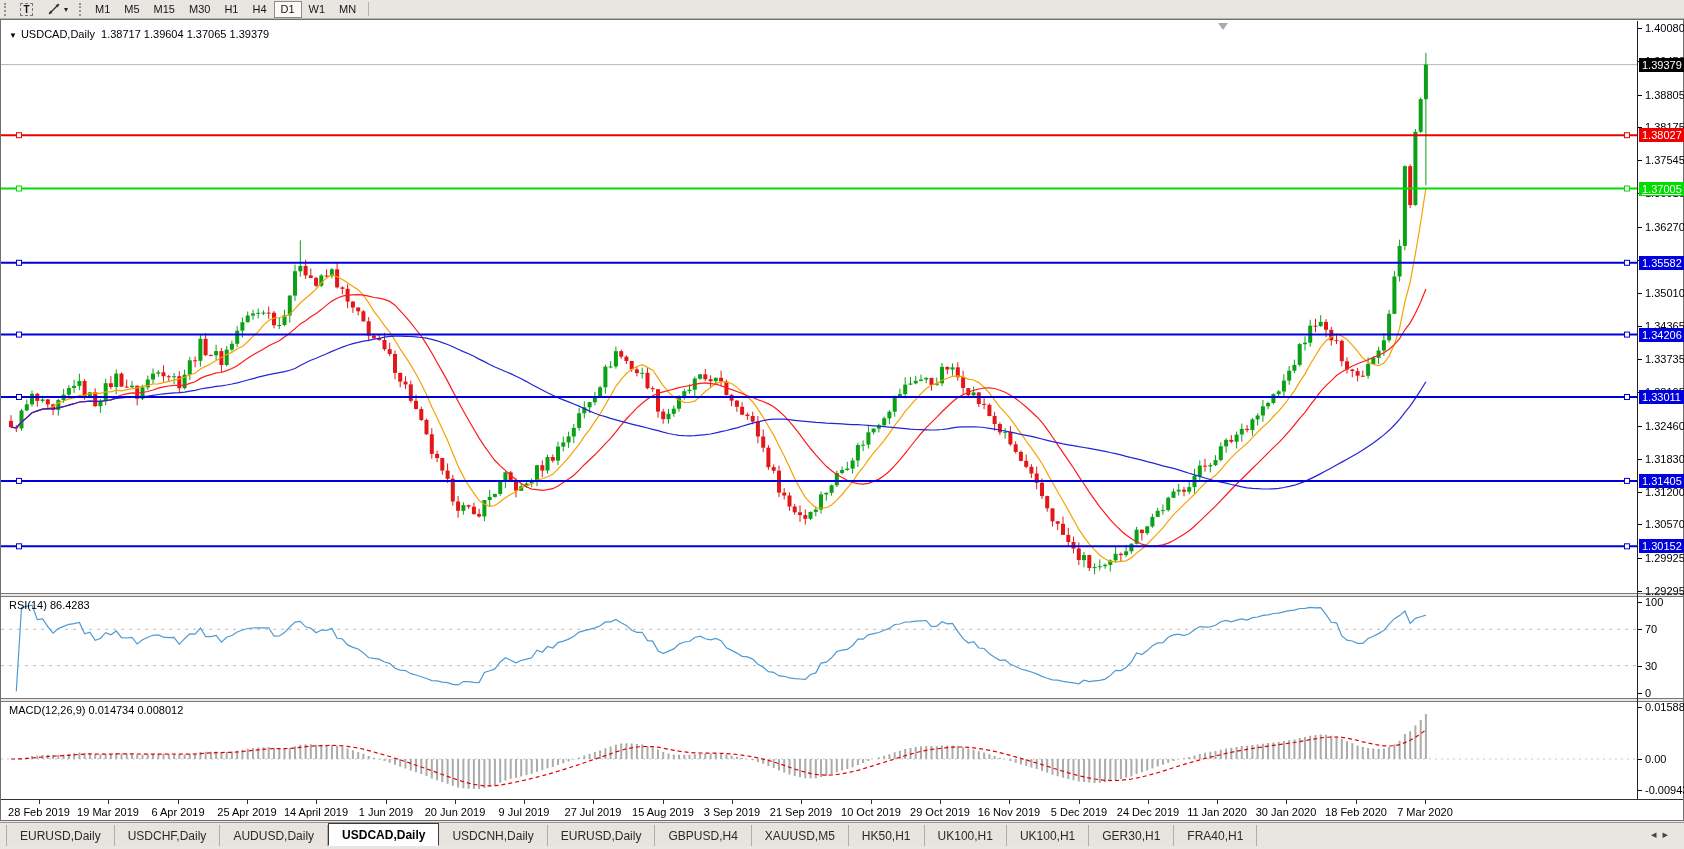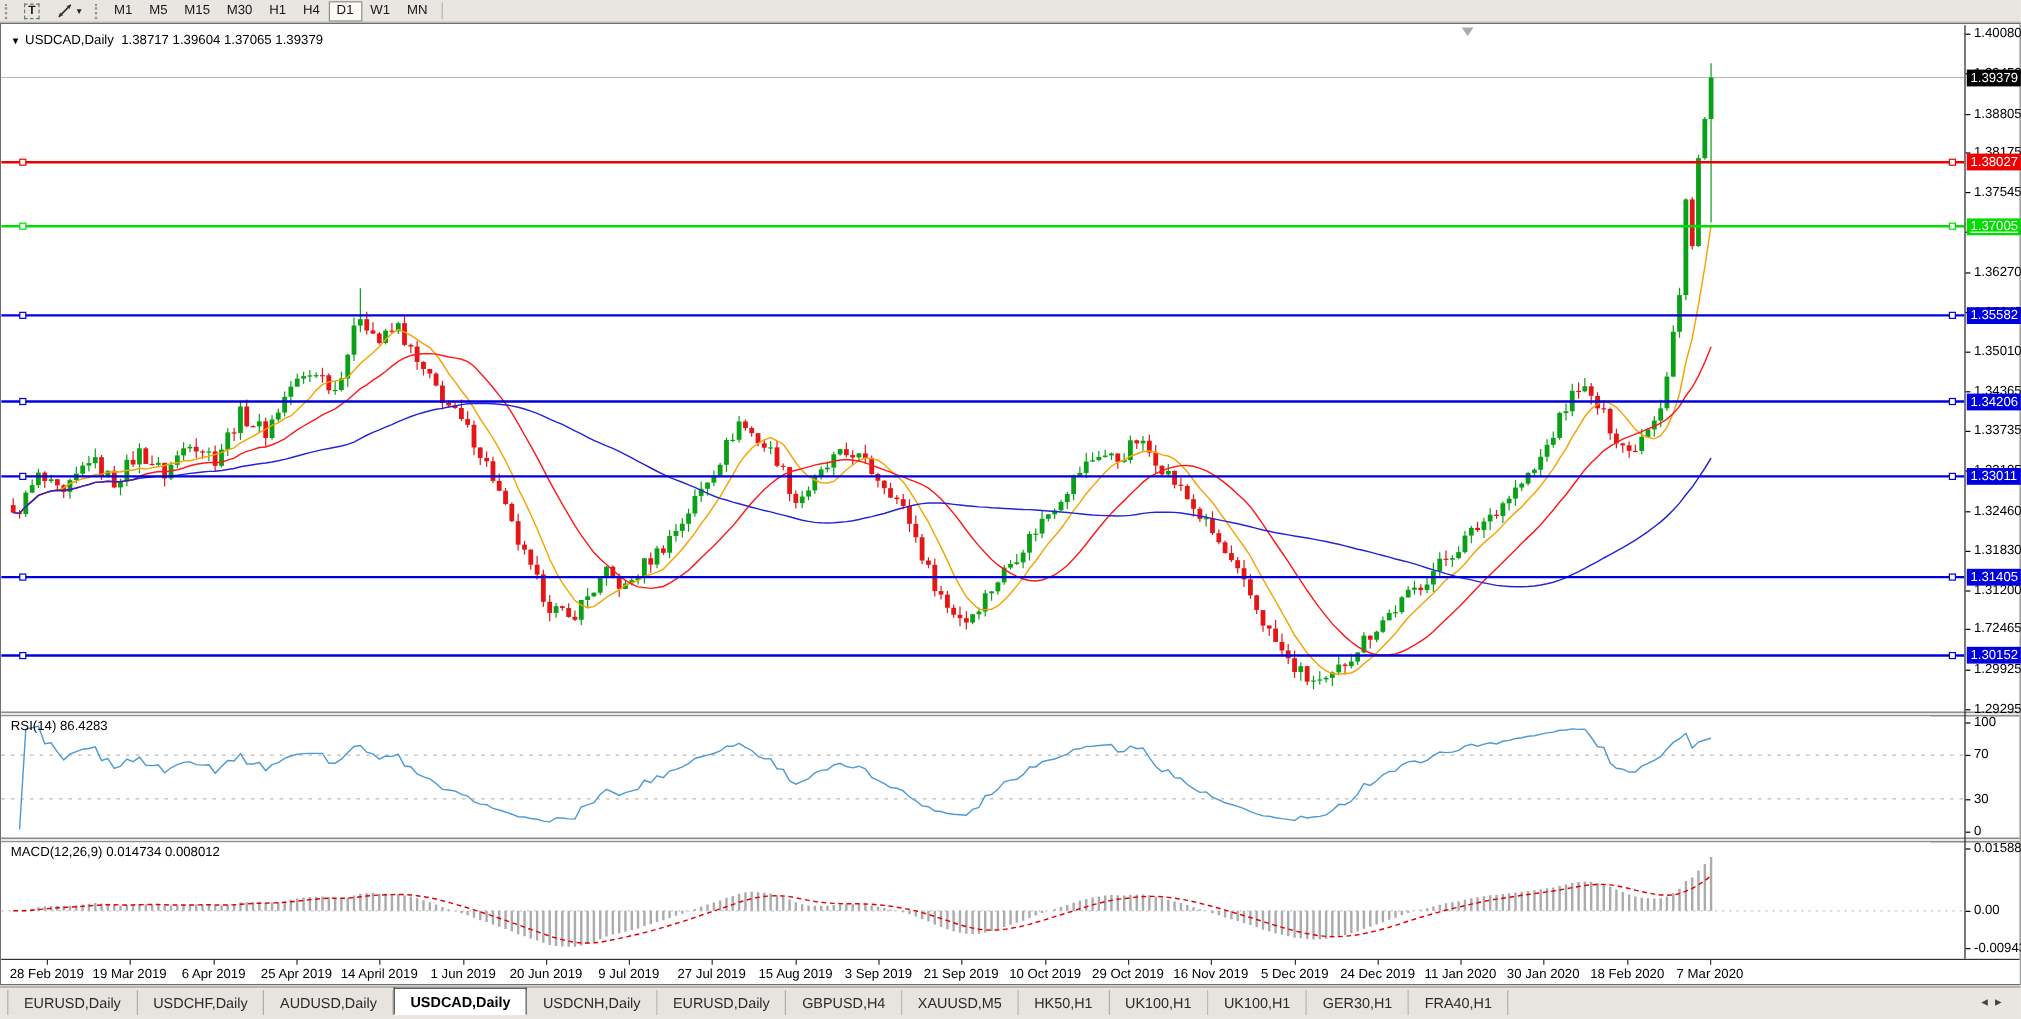--- a/index.html
+++ b/index.html
@@ -439,21 +439,21 @@
       <div class="price-tick" style="top:333px;">1.33735</div>
       <div class="tick-dash" style="top:372px;"></div>
       <div class="price-tick" style="top:366px;">1.33105</div>
       <div class="tick-dash" style="top:406px;"></div>
       <div class="price-tick" style="top:400px;">1.32460</div>
       <div class="tick-dash" style="top:439px;"></div>
       <div class="price-tick" style="top:433px;">1.31830</div>
       <div class="tick-dash" style="top:472px;"></div>
       <div class="price-tick" style="top:466px;">1.31200</div>
       <div class="tick-dash" style="top:504px;"></div>
-      <div class="price-tick" style="top:498px;">1.72465</div>
+      <div class="price-tick" style="top:498px;">1.30570</div>
       <div class="tick-dash" style="top:538px;"></div>
       <div class="price-tick" style="top:532px;">1.29925</div>
       <div class="tick-dash" style="top:571px;"></div>
       <div class="price-tick" style="top:565px;">1.29295</div>
       <div class="badge" style="top:108px;background:#ee0000;">1.38027</div>
       <div class="badge" style="top:162px;background:#00dd00;text-decoration:underline;">1.37005</div>
       <div class="badge" style="top:236px;background:#0000dd;">1.35582</div>
       <div class="badge" style="top:308px;background:#0000dd;">1.34206</div>
       <div class="badge" style="top:370px;background:#0000dd;">1.33011</div>
       <div class="badge" style="top:454px;background:#0000dd;">1.31405</div>

